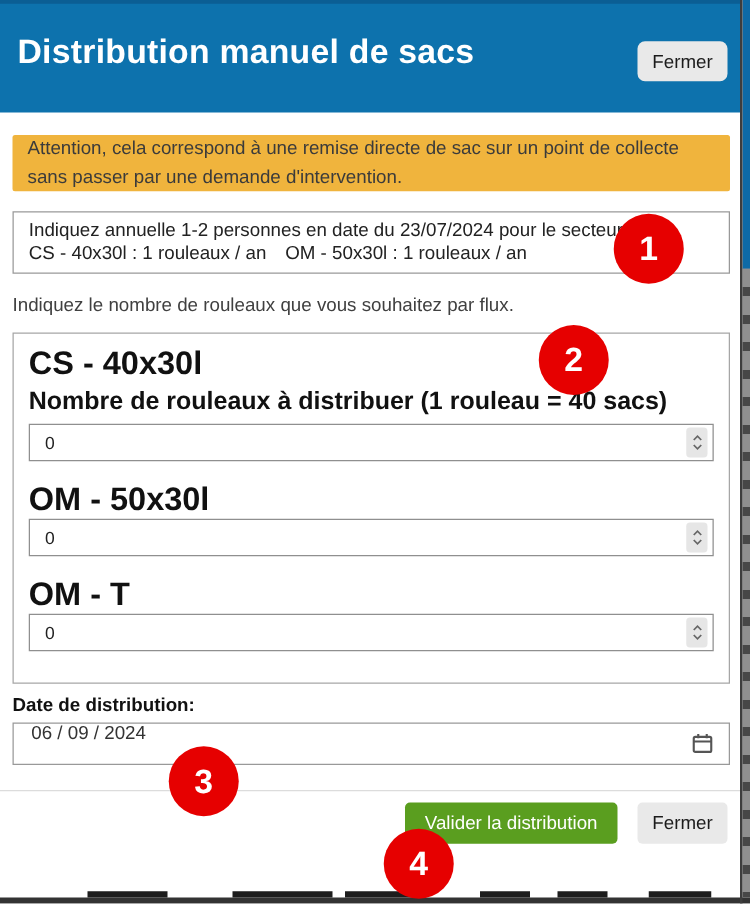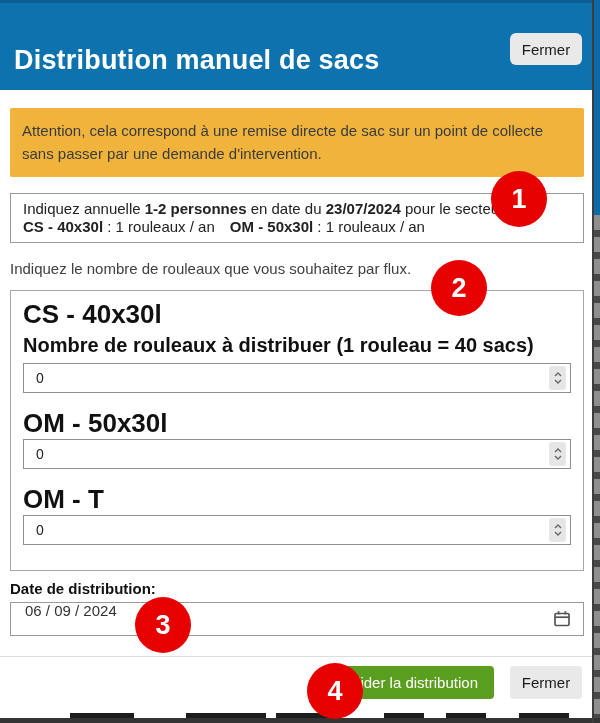--- a/index.html
+++ b/index.html
@@ -17,32 +17,32 @@
   .page-edge-line{position:absolute;left:592px;top:0;width:2px;height:723px;background:#3d3d3d;z-index:6}
   .right-strip{position:absolute;left:594px;top:0;width:6px;height:723px;z-index:5}
   .right-strip .strip-blue{height:215px;background:#0d6aa6}
   .right-strip .strip-gray{height:503px;background:repeating-linear-gradient(to bottom,#8f8f8f 0 15px,#474747 15px 22px)}
   .bottom-band{position:absolute;left:0;top:718px;width:600px;height:5px;background:#333;z-index:5}
   .frag{position:absolute;top:713px;height:5px;background:#1d1d1d;z-index:5}
 
   
   .modal{position:absolute;left:0;top:0;width:593px;height:716px;background:#fff}
   .modal-header{position:relative;height:90px;background:var(--header-bg);border-top:3px solid #0b5e94}
-  .modal-title{position:absolute;left:14px;top:42px;color:#fff;font-size:27px;font-weight:bold;letter-spacing:.2px}
+  .modal-title{position:absolute;left:14px;top:23px;color:#fff;font-size:27px;font-weight:bold;letter-spacing:.2px}
   .btn-header-close{position:absolute;right:11px;top:30px;width:72px;height:32px;background:var(--close-gray);
     border:none;border-radius:6px;font-family:inherit;font-size:15px;color:#1b1b1b;
     display:flex;align-items:center;justify-content:center;cursor:pointer}
 
   .modal-body{padding:0 9px 0 10px}
 
-  .warning-banner{margin-top:18px;background:var(--warning-bg);padding:12px 12px;font-size:15px;
+  .warning-banner{margin-top:18px;background:var(--warning-bg);padding:0 12px;font-size:15px;
     line-height:1.5;color:#3b3b3b;border-radius:2px}
 
   .dotation-box{margin-top:16px;border:1px solid #999;padding:6px 12px 7px;font-size:15px;line-height:1.18;color:#222}
-  .dotation-box b{font-weight:bold}
+  .dotation-box b{font-weight:normal}
   .gap-left{margin-left:15px}
 
   .instruction{margin-top:17px;font-size:15px;color:#404040}
 
   .flux-box{margin-top:13px;border:1px solid #a6a6a6;padding:8px 12px 4px}
   .flux-section{margin-bottom:15px}
   .flux-section:last-child{margin-bottom:21px}
   .flux-title{font-size:26px;font-weight:bold;color:#111;line-height:1.2}
   .flux-label{display:block;font-size:20px;font-weight:bold;color:#111;margin:3px 0 6px}
   .num-row{position:relative}

